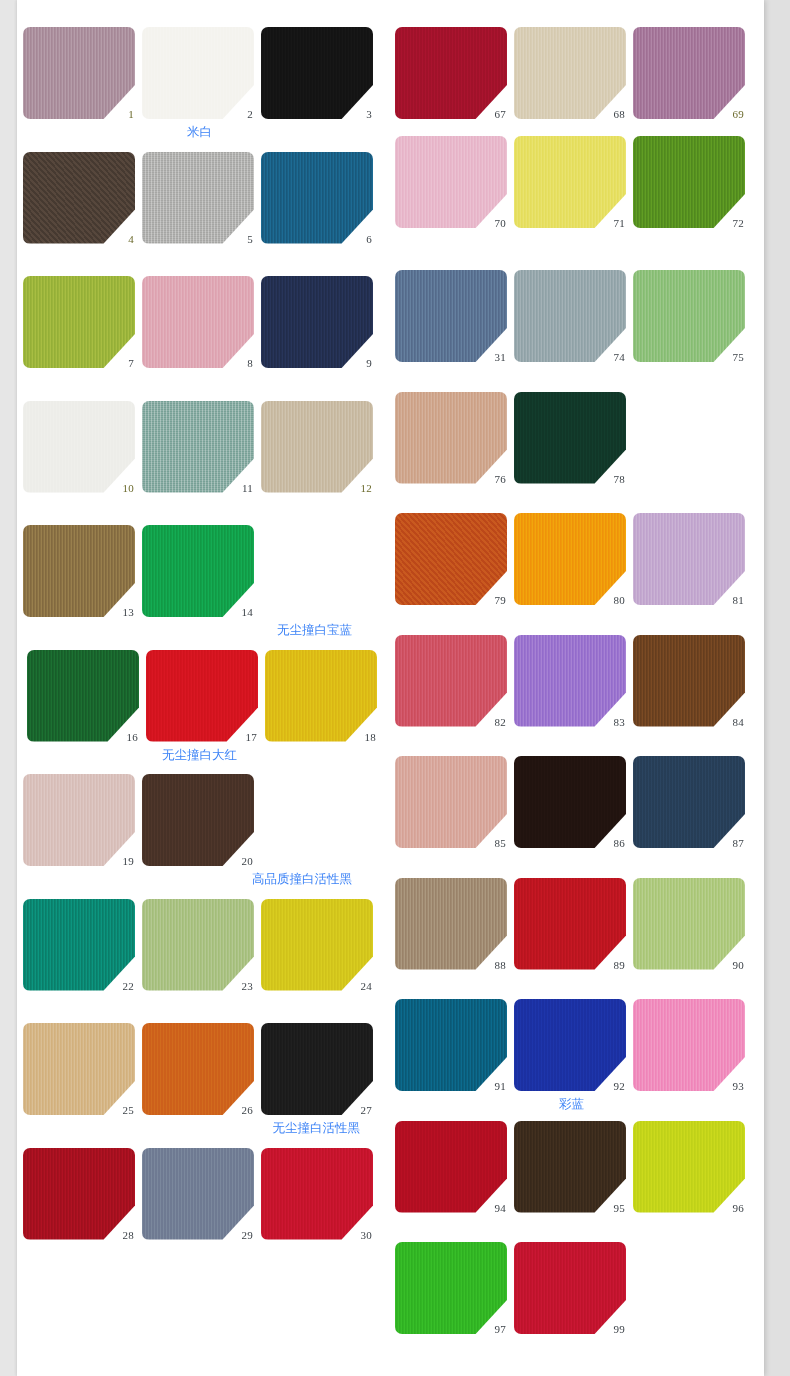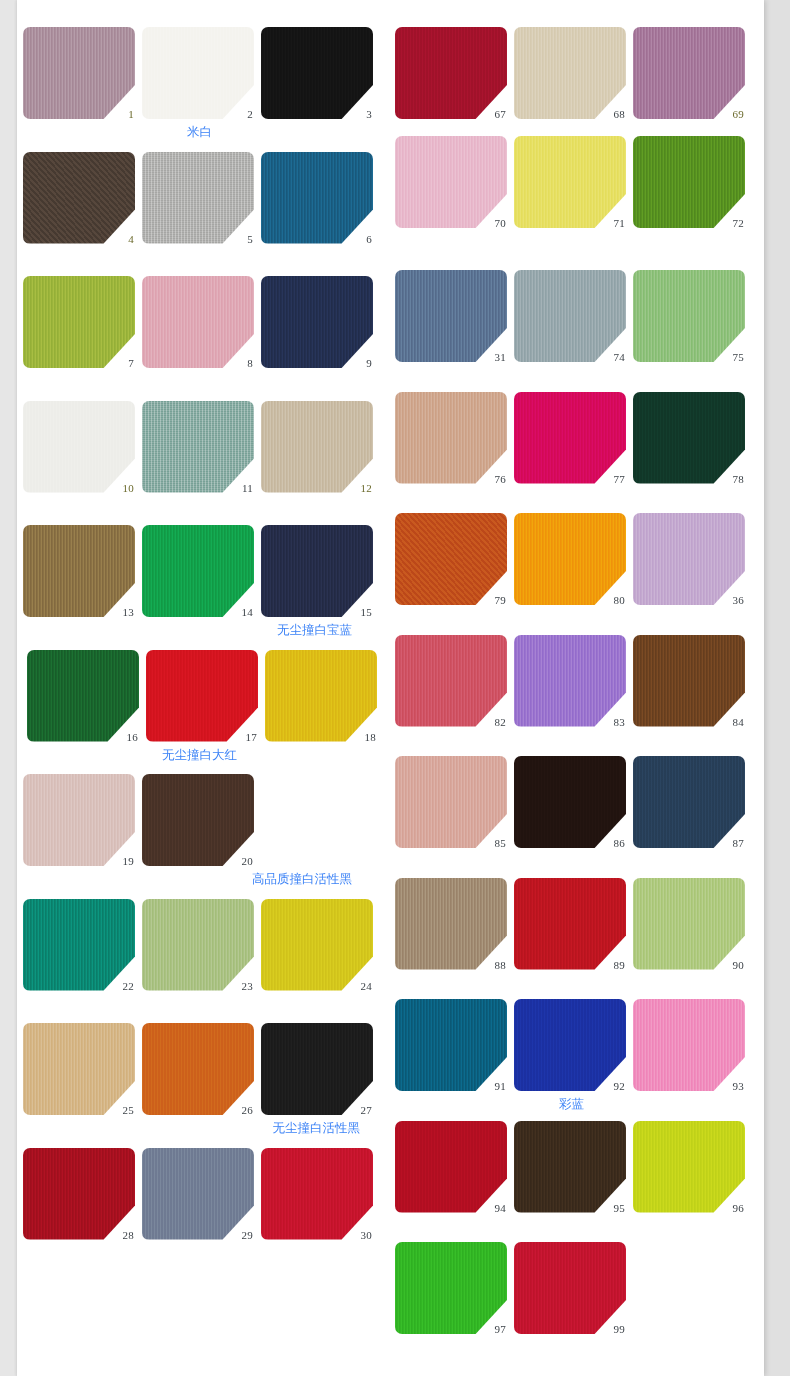--- a/index.html
+++ b/index.html
@@ -263,26 +263,20 @@
                   <div class="swatch" title="13" style="background-color: rgb(138, 113, 68);"></div>
                   <div class="swatch-num">13</div>
                 </div>
               </div>
               <div class="cell">
                 <div class="swatch-wrap">
                   <div class="swatch" title="14" style="background-color: rgb(18, 160, 74);"></div>
                   <div class="swatch-num">14</div>
                 </div>
               </div>
-              <div class="cell">
-                <div class="swatch-wrap">
-                  <div class="swatch" title="15" style="background-color: rgb(37, 44, 72);"></div>
-                  <div class="swatch-num">15</div>
-                </div>
-              </div>
             </div>
             <div class="cn-label" style="position: absolute; top: 617px; width: 353px; left: 0px; text-align: right; padding-right: 24px;">无尘撞白宝蓝</div>
             <div class="row" style="position: absolute; left: 4px; top: 649.5px; justify-content: center;">
               <div class="cell">
                 <div class="swatch-wrap">
                   <div class="swatch" title="16" style="background-color: rgb(25, 100, 44);"></div>
                   <div class="swatch-num">16</div>
                 </div>
               </div>
               <div class="cell">
@@ -446,26 +440,20 @@
             <div class="cn-label empty" style="position: absolute; top: 362px; width: 353px; left: 0px; text-align: center;"></div>
             <div class="row" style="position: absolute; left: 0px; top: 391.5px;">
               <div class="cell">
                 <div class="swatch-wrap">
                   <div class="swatch" title="76" style="background-color: rgb(207, 166, 141);"></div>
                   <div class="swatch-num">76</div>
                 </div>
               </div>
               <div class="cell">
                 <div class="swatch-wrap">
-                  <div class="swatch" title="77" style="background-color: rgb(214, 10, 91);"></div>
-                  <div class="swatch-num">77</div>
-                </div>
-              </div>
-              <div class="cell">
-                <div class="swatch-wrap">
                   <div class="swatch weave-soft" title="78" style="background-color: rgb(18, 57, 42);"></div>
                   <div class="swatch-num">78</div>
                 </div>
               </div>
             </div>
             <div class="cn-label empty" style="position: absolute; top: 483.5px; width: 353px; left: 0px; text-align: center;"></div>
             <div class="row" style="position: absolute; left: 0px; top: 513px;">
               <div class="cell">
                 <div class="swatch-wrap">
                   <div class="swatch weave-diag" title="79" style="background-color: rgb(194, 80, 28);"></div>
@@ -474,21 +462,21 @@
               </div>
               <div class="cell">
                 <div class="swatch-wrap">
                   <div class="swatch" title="80" style="background-color: rgb(240, 153, 11);"></div>
                   <div class="swatch-num">80</div>
                 </div>
               </div>
               <div class="cell">
                 <div class="swatch-wrap">
                   <div class="swatch" title="81" style="background-color: rgb(195, 168, 207);"></div>
-                  <div class="swatch-num">36</div>
+                  <div class="swatch-num">81</div>
                 </div>
               </div>
             </div>
             <div class="cn-label empty" style="position: absolute; top: 605px; width: 353px; left: 0px; text-align: center;"></div>
             <div class="row" style="position: absolute; left: 0px; top: 634.5px;">
               <div class="cell">
                 <div class="swatch-wrap">
                   <div class="swatch" title="82" style="background-color: rgb(207, 82, 99);"></div>
                   <div class="swatch-num">82</div>
                 </div>

